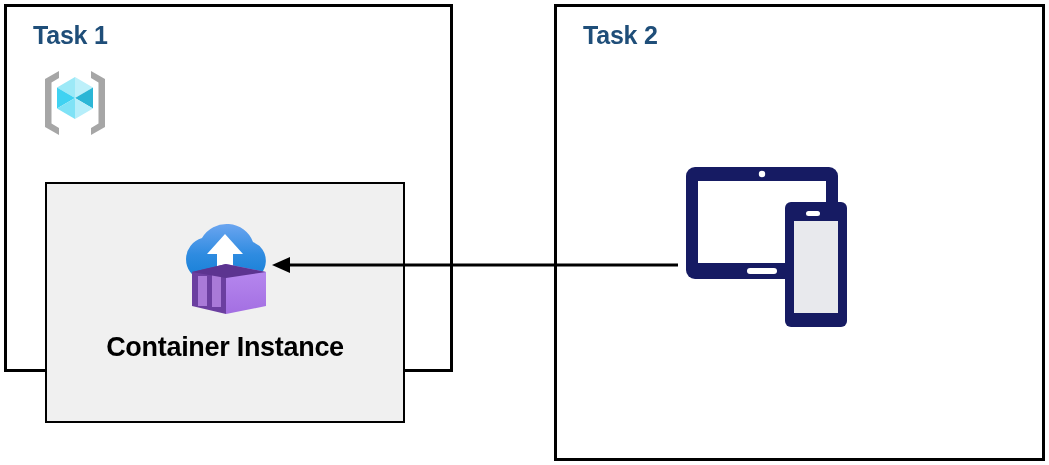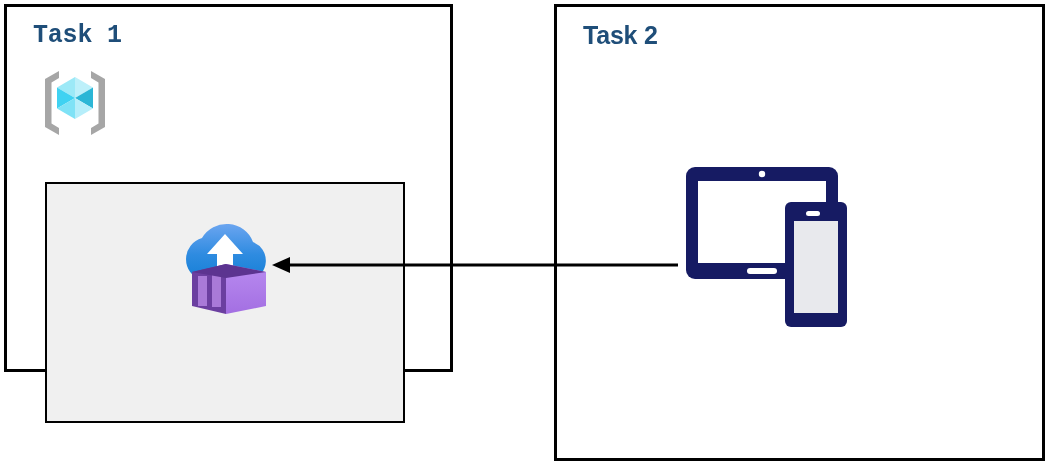--- a/index.html
+++ b/index.html
@@ -18,21 +18,21 @@
     overflow: hidden;
   }
 
   
   .panel {
     position: absolute;
     background: #ffffff;
     border: 3px solid #000000;
     box-sizing: border-box;
   }
-  #panel-task1 { left: 4px;   top: 4px; width: 449px; height: 368px; font-family: Liberation Mono, monospace; }
+  #panel-task1 { left: 4px;   top: 4px; width: 449px; height: 368px; }
   #panel-task2 { left: 554px; top: 4px; width: 491px; height: 457px; }
 
   .panel-title {
     position: absolute;
     top: 14px;
     left: 26px;
     font-size: 25px;
     font-weight: bold;
     color: #1F4E79;
     letter-spacing: -0.2px;
@@ -174,20 +174,21 @@
 
           <path d="M21 70 L55 62 L55 112 L21 104 Z" fill="#6B3FA0"></path>
 
           <rect x="27" y="74" width="9" height="30" fill="#A97AD8"></rect>
           <rect x="41" y="71" width="9" height="34" fill="#A97AD8"></rect>
 
           <path d="M21 70 L55 62 L95 70 L55 76 Z" fill="#5C3490"></path>
         </svg>
       </div>
 
+      <div id="container-label">Container Instance</div>
     </div>
   </div>
 
   <div class="panel" id="panel-task2">
 
     <div class="panel-title">Task 2</div>
 
     <div id="device-icon-wrap">
       <svg width="185" height="175" viewBox="0 0 185 175" aria-hidden="true">
 

